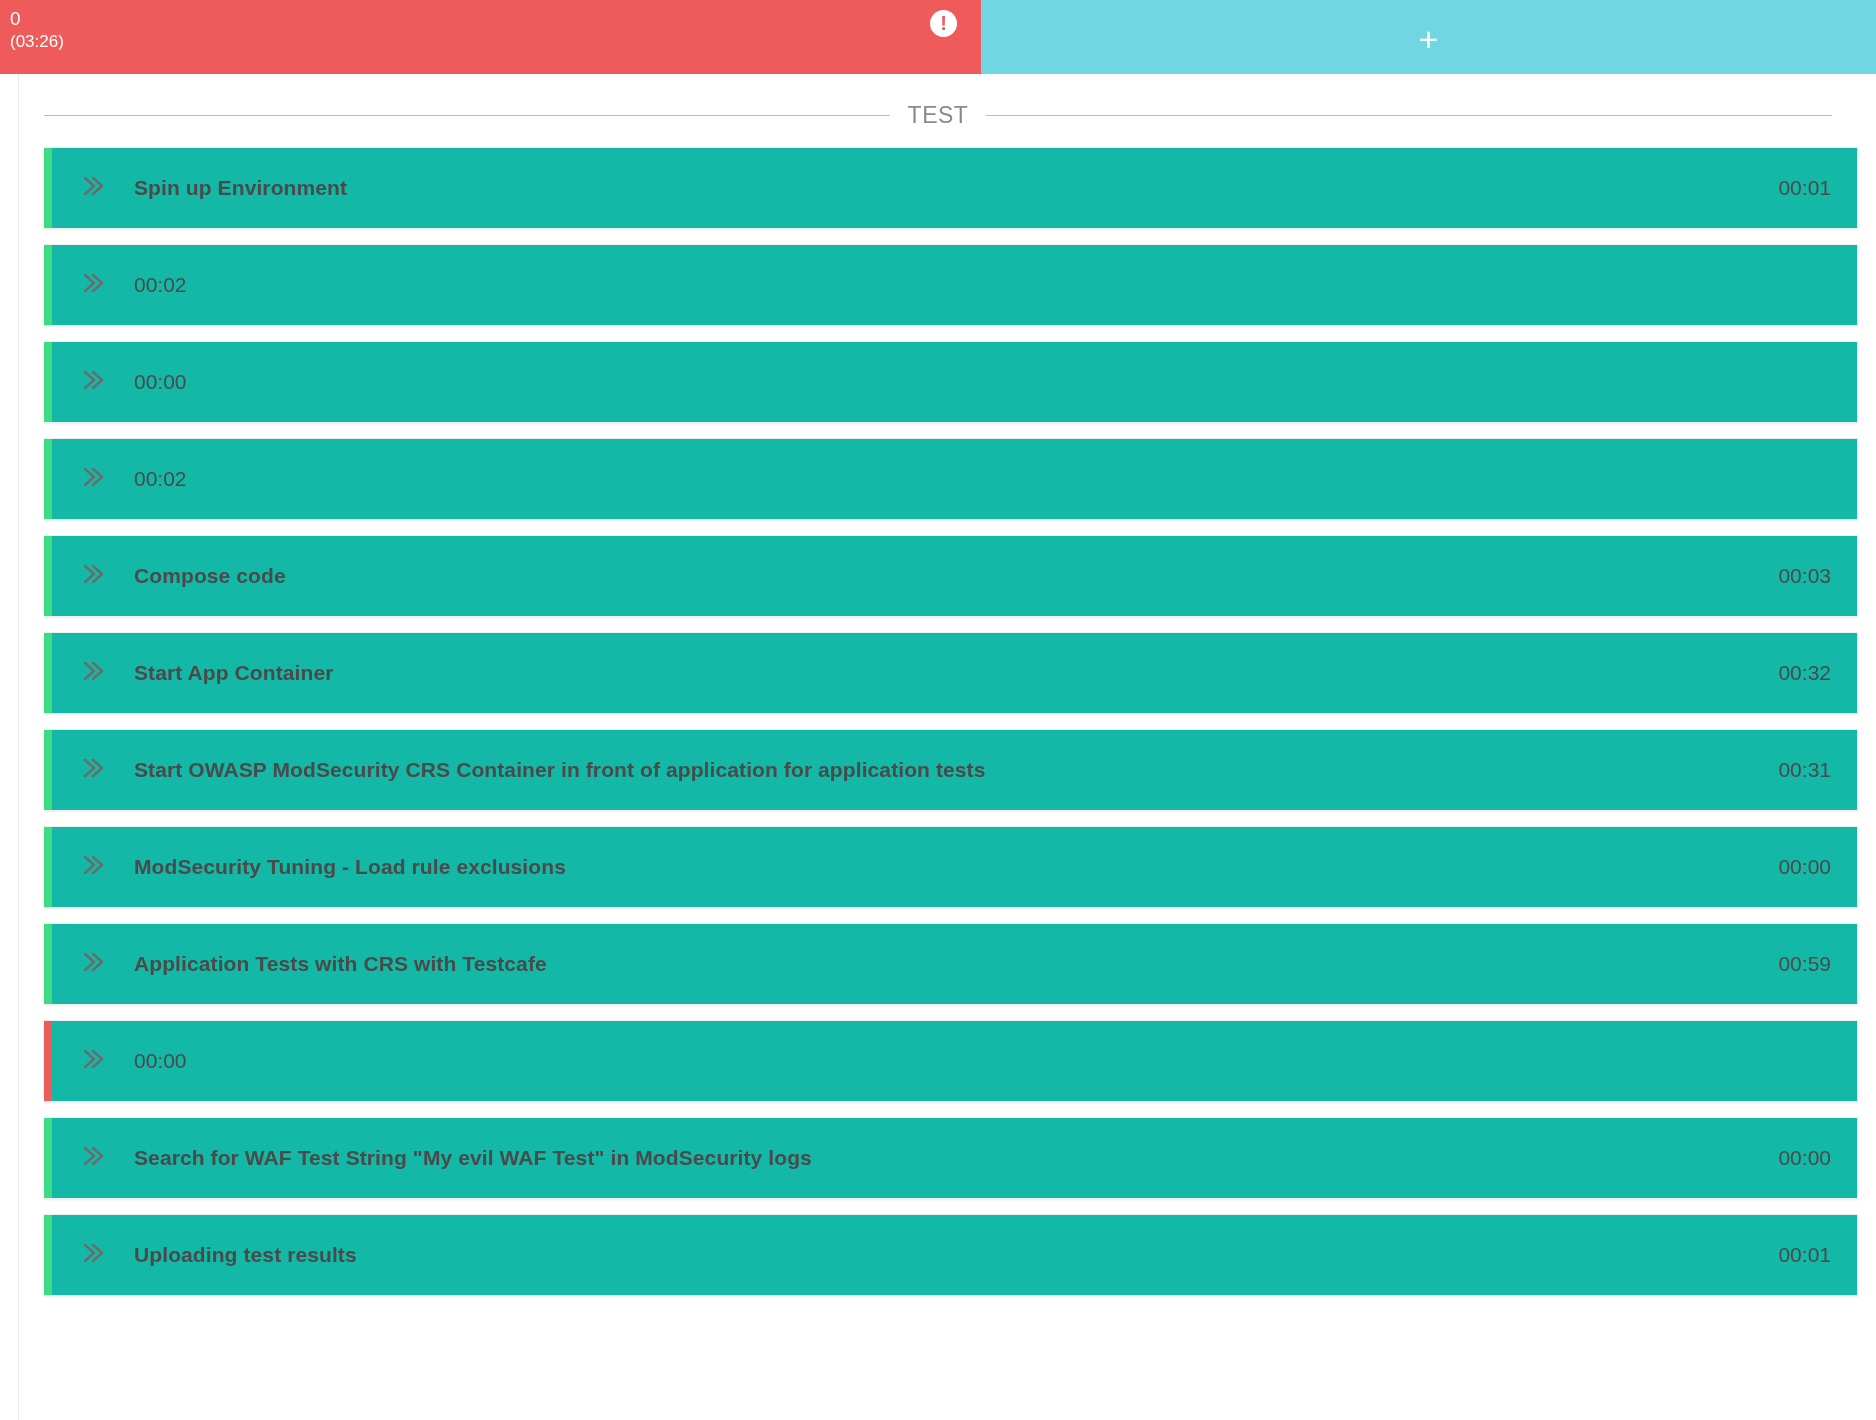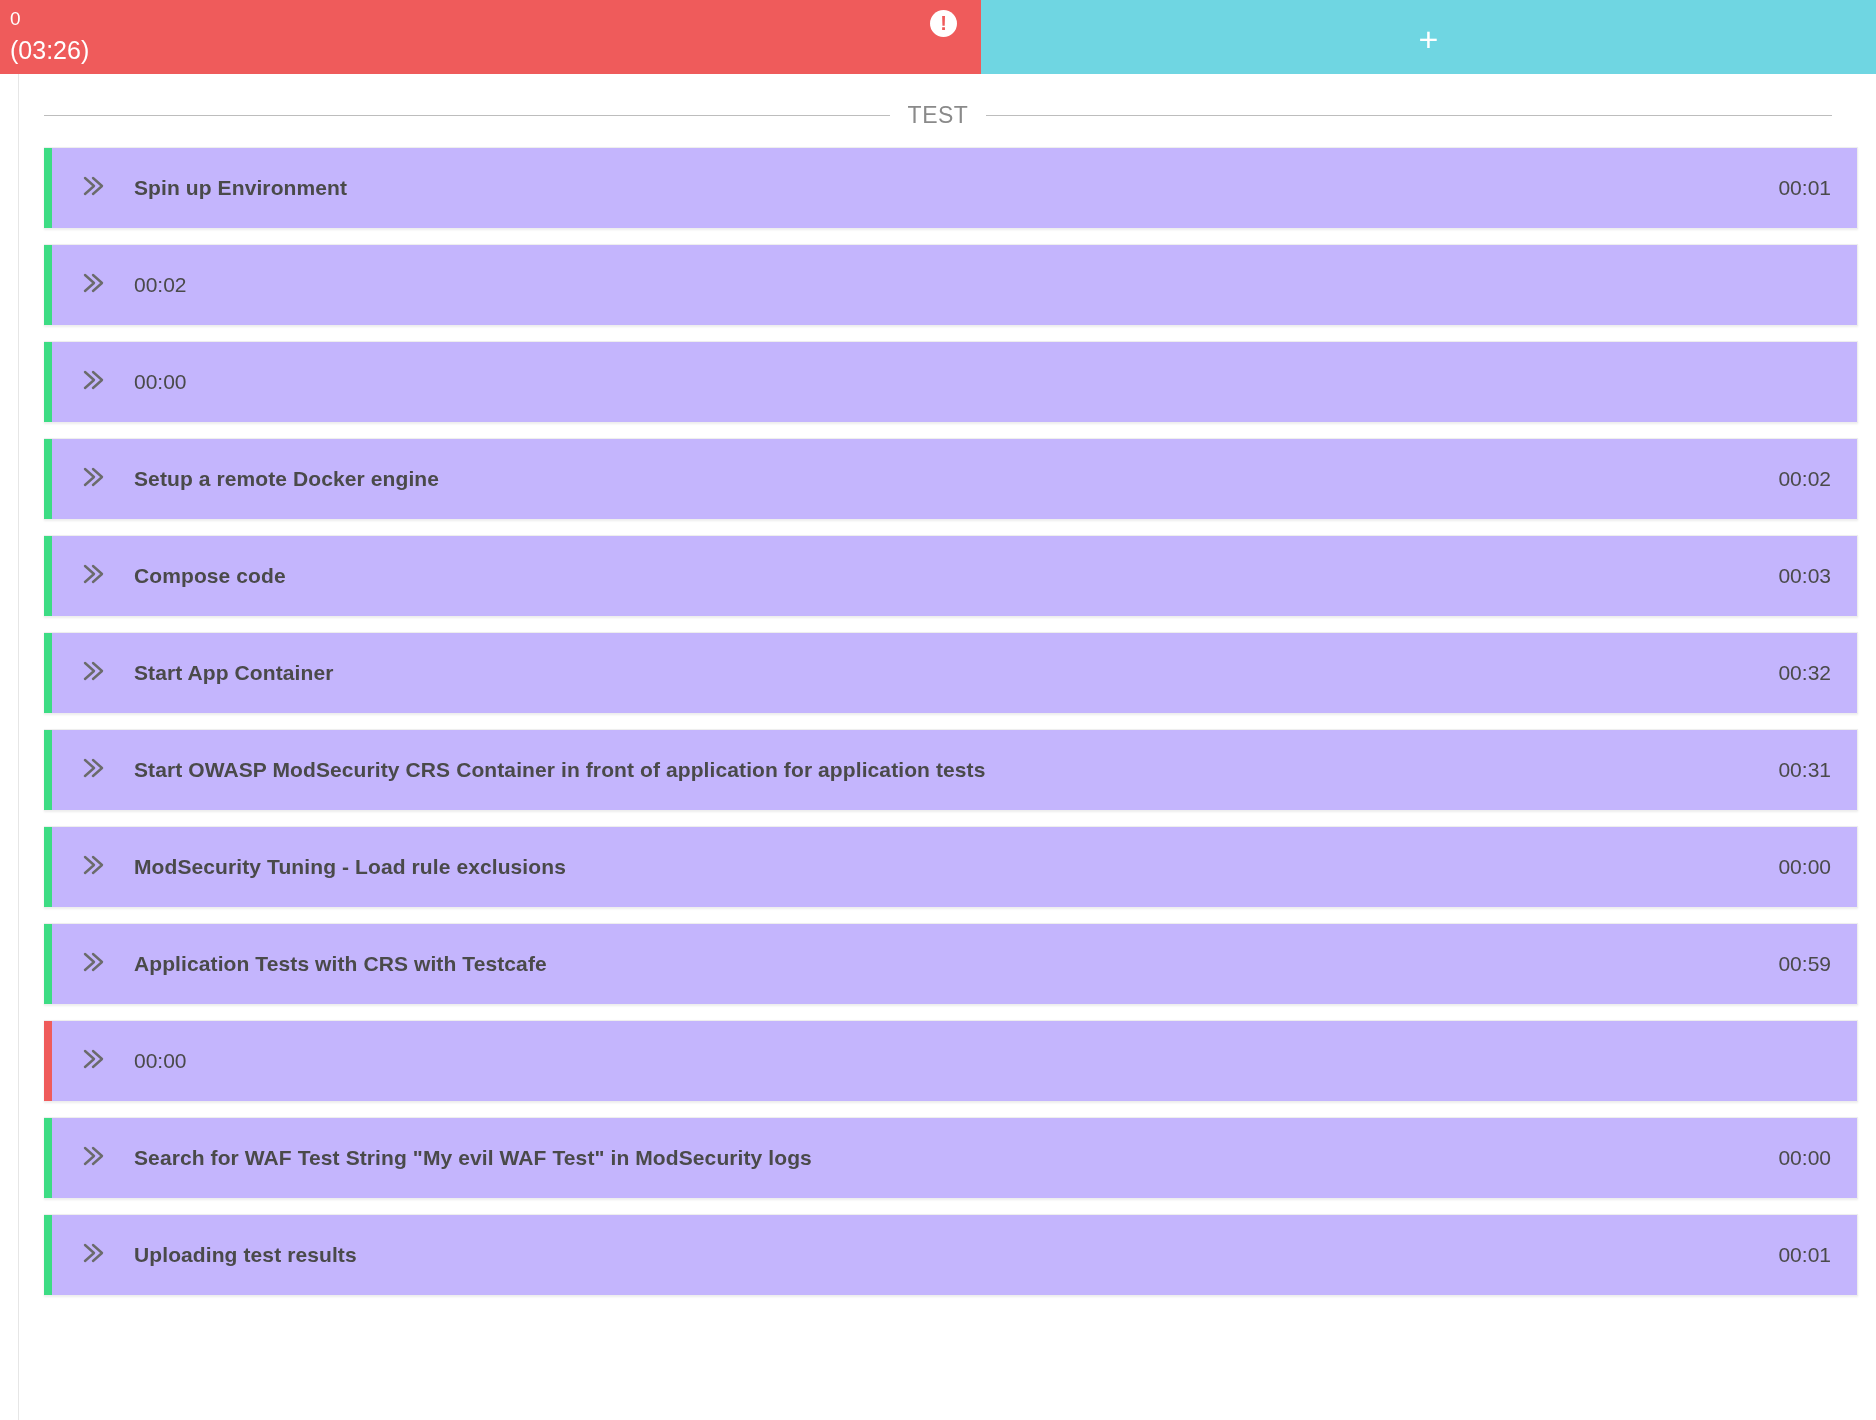--- a/index.html
+++ b/index.html
@@ -28,24 +28,23 @@
     flex-direction: column;
     justify-content: flex-start;
     padding: 8px 12px 0 10px;
   }
   .status-count {
     font-size: 19px;
     line-height: 22px;
     color: #ffffff;
   }
   .status-time {
-    font-size: 25px;
+    font-size: 17px;
     line-height: 24px;
     color: #ffffff;
-    margin-top: 8px;
   }
   .status-alert-icon {
     position: absolute;
     right: 24px;
     top: 10px;
     width: 27px;
     height: 27px;
     border-radius: 50%;
     background: #ffffff;
     color: #ef5b5b;
@@ -102,21 +101,21 @@
   }
 
   .steps {
     padding: 0 18px 0 44px;
   }
 
   .step-row {
     display: flex;
     align-items: stretch;
     height: 82px;
-    background: #c4b5fd;
+    background: #14b8a6;
     border: 1px solid #eeeeee;
     border-left: none;
     box-shadow: 0 1px 2px rgba(0,0,0,0.08);
     margin-bottom: 15px;
     position: relative;
   }
   .step-status {
     flex: 0 0 8px;
     width: 8px;
   }
@@ -217,21 +216,20 @@
         <div class="step-duration">00:00</div>
       </div>
       <div class="step-row">
         <div class="step-status success"></div>
         <div class="step-toggle">
           <span class="chev"><svg width="30" height="30" viewBox="0 0 30 30" aria-hidden="true">
               <path d="M7 7 L16 15 L7 23" fill="none" stroke="#6b6b6b" stroke-width="2.4" stroke-linecap="round" stroke-linejoin="round"></path>
               <path d="M15 7 L24 15 L15 23" fill="none" stroke="#6b6b6b" stroke-width="2.4" stroke-linecap="round" stroke-linejoin="round"></path>
             </svg></span>
         </div>
-        <div class="step-label">Setup a remote Docker engine</div>
         <div class="step-duration">00:02</div>
       </div>
       <div class="step-row">
         <div class="step-status success"></div>
         <div class="step-toggle">
           <span class="chev"><svg width="30" height="30" viewBox="0 0 30 30" aria-hidden="true">
               <path d="M7 7 L16 15 L7 23" fill="none" stroke="#6b6b6b" stroke-width="2.4" stroke-linecap="round" stroke-linejoin="round"></path>
               <path d="M15 7 L24 15 L15 23" fill="none" stroke="#6b6b6b" stroke-width="2.4" stroke-linecap="round" stroke-linejoin="round"></path>
             </svg></span>
         </div>

